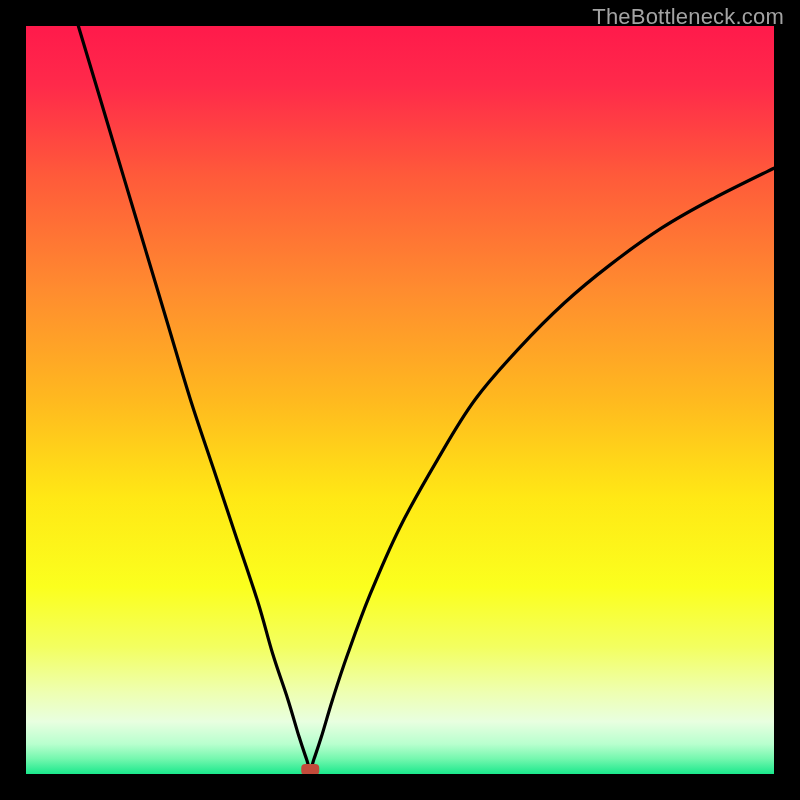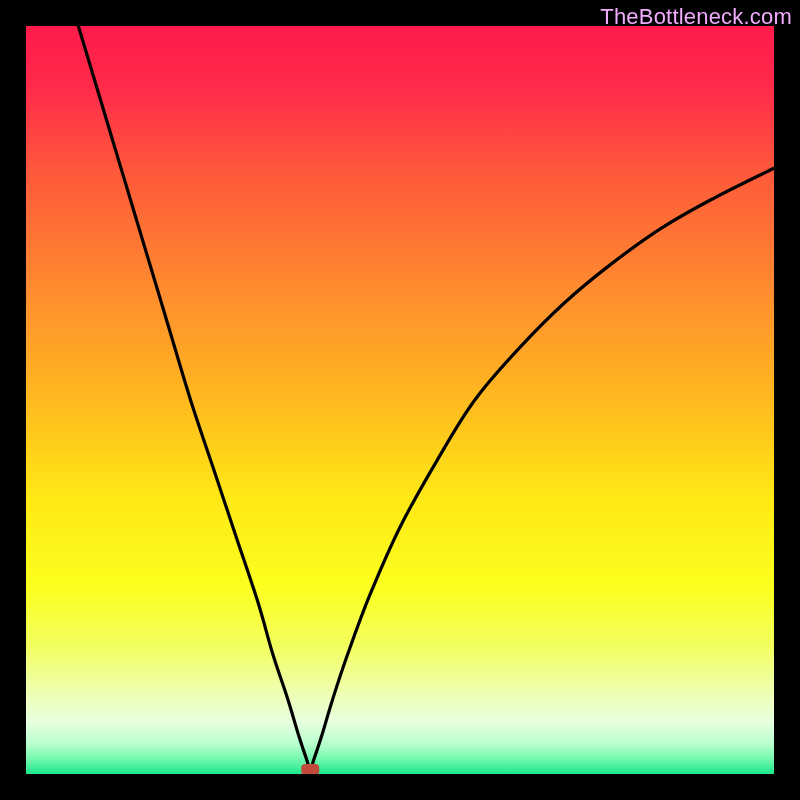--- a/index.html
+++ b/index.html
@@ -25,22 +25,22 @@
     overflow: hidden;
   }
   .plot-area svg {
     display: block;
     width: 100%;
     height: 100%;
   }
   .watermark {
     position: absolute;
     top: 4px;
-    right: 8px;
-    color: #f0abfc;
+    right: 16px;
+    color: #a3a3a3;
     font-size: 22px;
     letter-spacing: 0.2px;
     font-family: Arial, Helvetica, sans-serif;
   }
 </style>
 </head>
 <body>
 
 <div class="frame">
   <div class="watermark">TheBottleneck.com</div>

